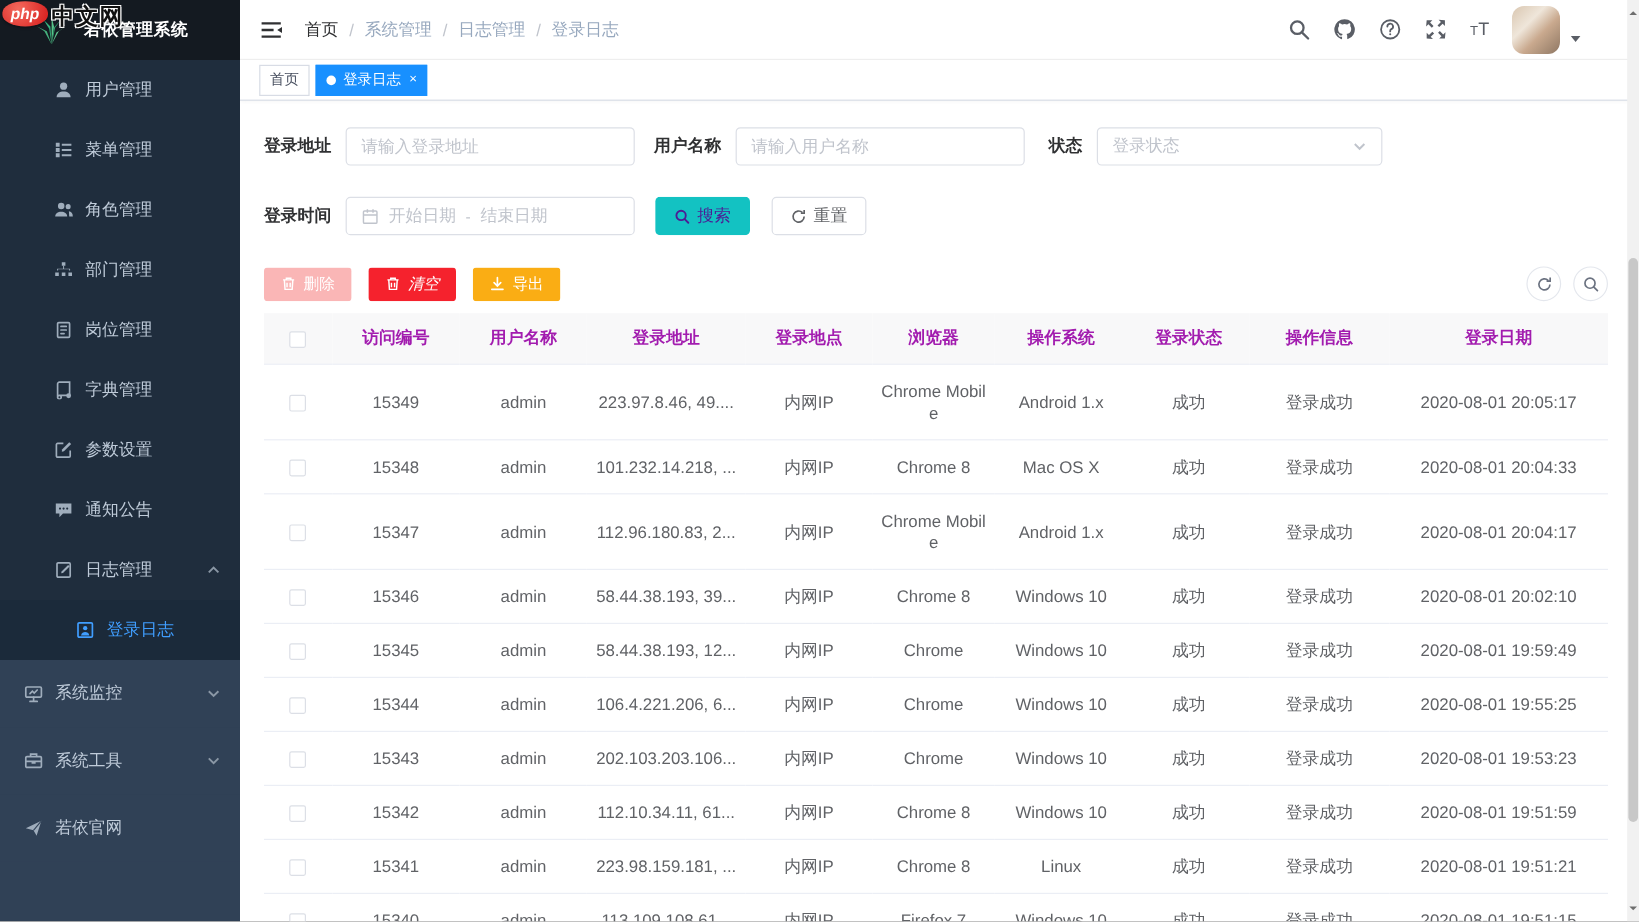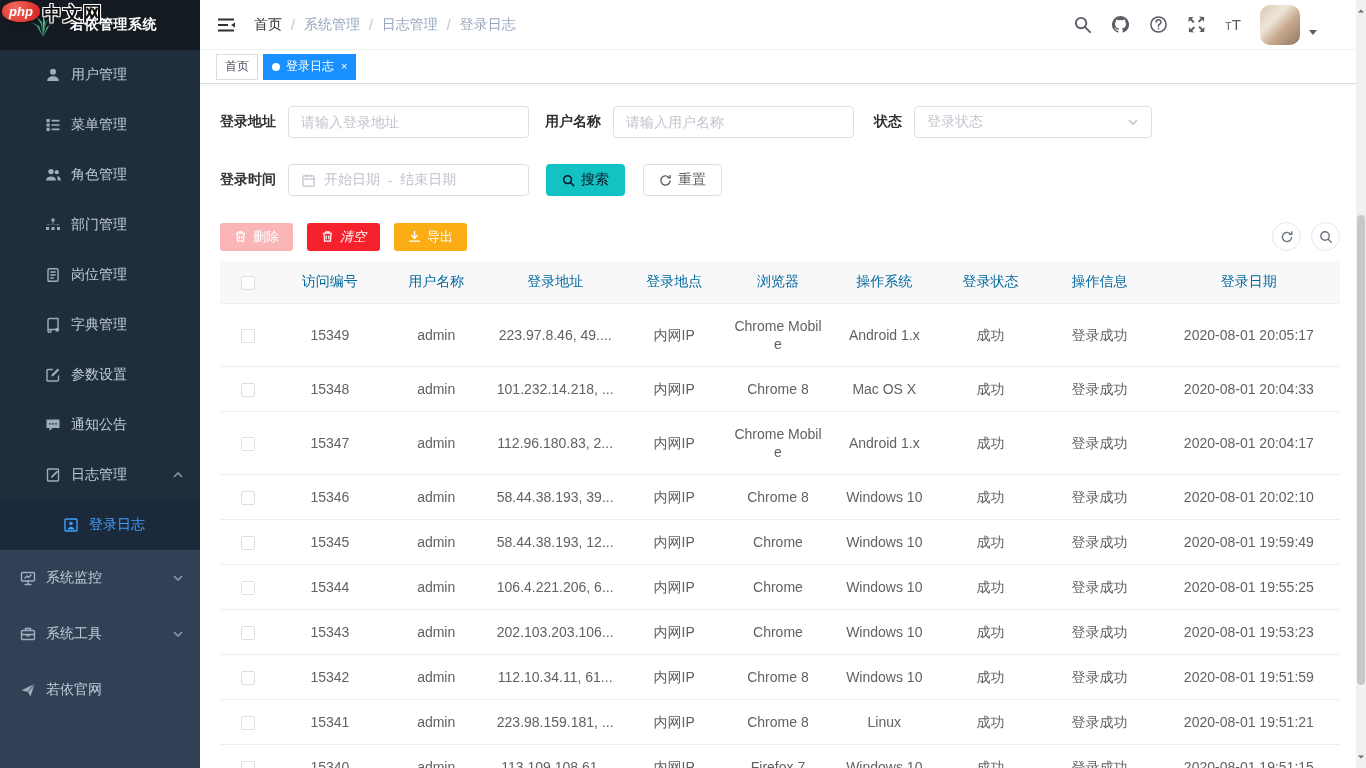--- a/index.html
+++ b/index.html
@@ -62,35 +62,35 @@
   .ph { color:#c0c4cc; font-size:14px; }
   .sel-chev { width:12px; height:12px; color:#c0c4cc; }
   .group { margin-left:16px; display:flex; align-items:center; }
   .group-status { margin-left:20px; }
   .daterange { width:241px; gap:8px; }
   .cal-ico { width:15px; height:15px; color:#c0c4cc; flex:none; }
   .dr-sep { color:#c0c4cc; font-size:13px; }
   .btn { display:inline-flex; align-items:center; justify-content:center; gap:6px; height:32px; padding:0 15px;
     border-radius:4px; font-size:14px; cursor:pointer; border:1px solid transparent; white-space:nowrap; }
   .btn .bico { width:13px; height:13px; }
-  .btn-search { background:#13c2c2; color:#0f172a; margin-left:17px; }
+  .btn-search { background:#13c2c2; color:#4c1d95; margin-left:17px; }
   .btn-reset { background:#fff; color:#606266; border-color:#dcdfe6; margin-left:18px; }
   
   .toolbar { display:flex; align-items:center; margin-bottom:10px; }
   .btn-sm { height:28px; padding:0 13px; font-size:13px; border-radius:3px; }
   .btn-del { background:#fab6b6; color:#fff; cursor:not-allowed; }
   .btn-clear { background:#f5222d; color:#fff; margin-left:14px;font-style:italic; }
   .btn-export { background:#faad14; color:#fff; margin-left:14px; }
   .tool-right { margin-left:auto; display:flex; gap:10px; }
   .circle-btn { width:29px; height:29px; border-radius:50%; border:1px solid #e4e7ed; background:#fff; display:flex;
     align-items:center; justify-content:center; color:#6b7280; cursor:pointer; }
   .circle-btn .ico { width:14px; height:14px; }
   
   table { width:100%; border-collapse:collapse; table-layout:fixed; }
-  thead th { background:#f8f8f9; color:#0369a1; font-size:14px; font-weight:normal; height:42px; text-align:center;
+  thead th { background:#f8f8f9; color:#a21caf; font-size:14px; font-weight:bold; height:42px; text-align:center;
     border-bottom:1px solid #ebeef5; padding:0 4px; }
   tbody td { color:#606266; font-size:14px; text-align:center; border-bottom:1px solid #ebeef5; padding:13px 5px;
     line-height:18px; overflow:hidden; white-space:nowrap; }
   tbody td.wrapcell { white-space:normal; word-break:break-all; }
   .checkbox { display:inline-block; width:14px; height:14px; border:1px solid #dcdfe6; border-radius:2px; background:#fff; cursor:pointer; vertical-align:middle; }
   
   .scrollbar { position:absolute; right:0; top:0; width:10px; height:768px; background:#f1f1f1; z-index:30; }
   .sb-arrow { position:absolute; left:0; width:10px; height:14px; display:flex; align-items:center; justify-content:center; }
   .sb-arrow svg { width:8px; height:8px; color:#6e6e6e; }
   .sb-up { top:4px; } .sb-down { bottom:4px; }

